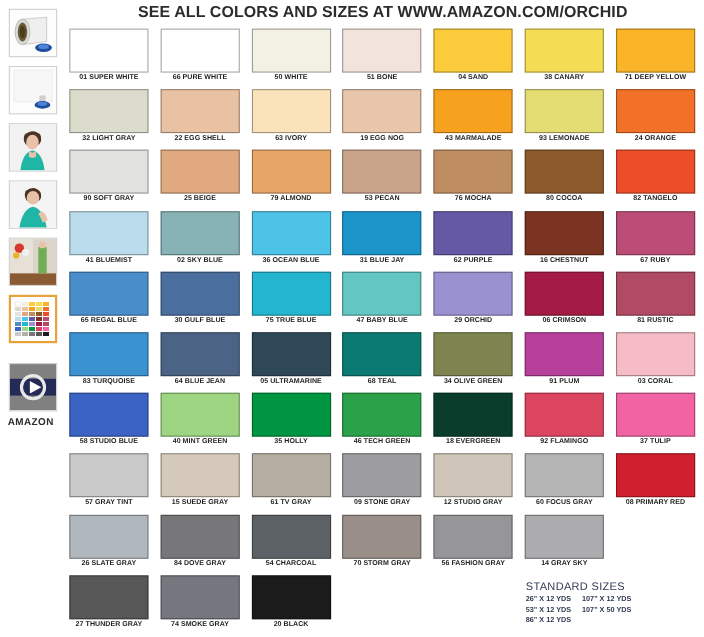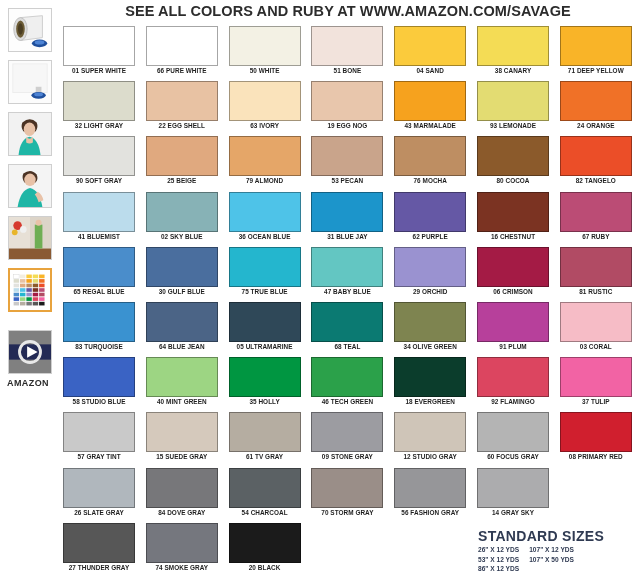--- a/index.html
+++ b/index.html
@@ -95,41 +95,41 @@
 
   
   #standard-sizes {
     position: absolute;
     left: 478px;
     top: 528px;
     width: 160px;
     color: #2f3a52;
   }
   #sizes-heading {
-    font-size: 14px;
-    font-weight: 700;
+    font-size: 10px;
+    font-weight: 400;
     letter-spacing: .3px;
     margin-bottom: 1px;
   }
   .sizes-cols {
     display: flex;
     gap: 10px;
   }
   .sizes-col { display: flex; flex-direction: column; }
   .size-line {
     font-size: 6.6px;
     font-weight: 700;
     line-height: 1.45;
     white-space: nowrap;
   }
 </style>
 </head>
 <body>
 
-<div id="header-title">SEE ALL COLORS AND RUBY AT WWW.AMAZON.COM/SAVAGE</div>
+<div id="header-title">SEE ALL COLORS AND SIZES AT WWW.AMAZON.COM/ORCHID</div>
 
 <div id="thumb-rail">
 
   <div class="thumb" style="top:8px">
     <svg viewBox="0 0 44 44">
       <rect width="44" height="44" fill="#fdfdfd"></rect>
       <path d="M12 9 L35 7 L35 30 L12 33 Z" fill="#efefef" stroke="#cdcdcd" stroke-width="1"></path>
       <ellipse cx="12" cy="21" rx="7" ry="12" fill="#dcdcdc" stroke="#bfbfbf"></ellipse>
       <ellipse cx="12" cy="21" rx="4.5" ry="9" fill="#6b5b35"></ellipse>
       <ellipse cx="12" cy="21" rx="2.6" ry="6" fill="#4a3d22"></ellipse>

